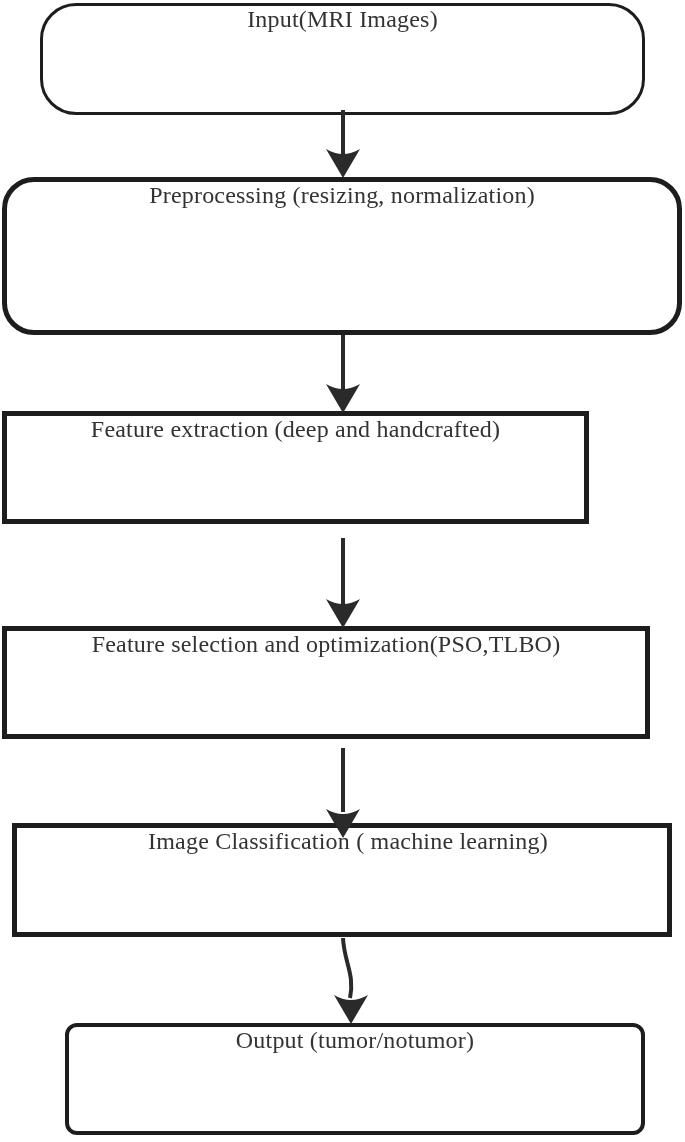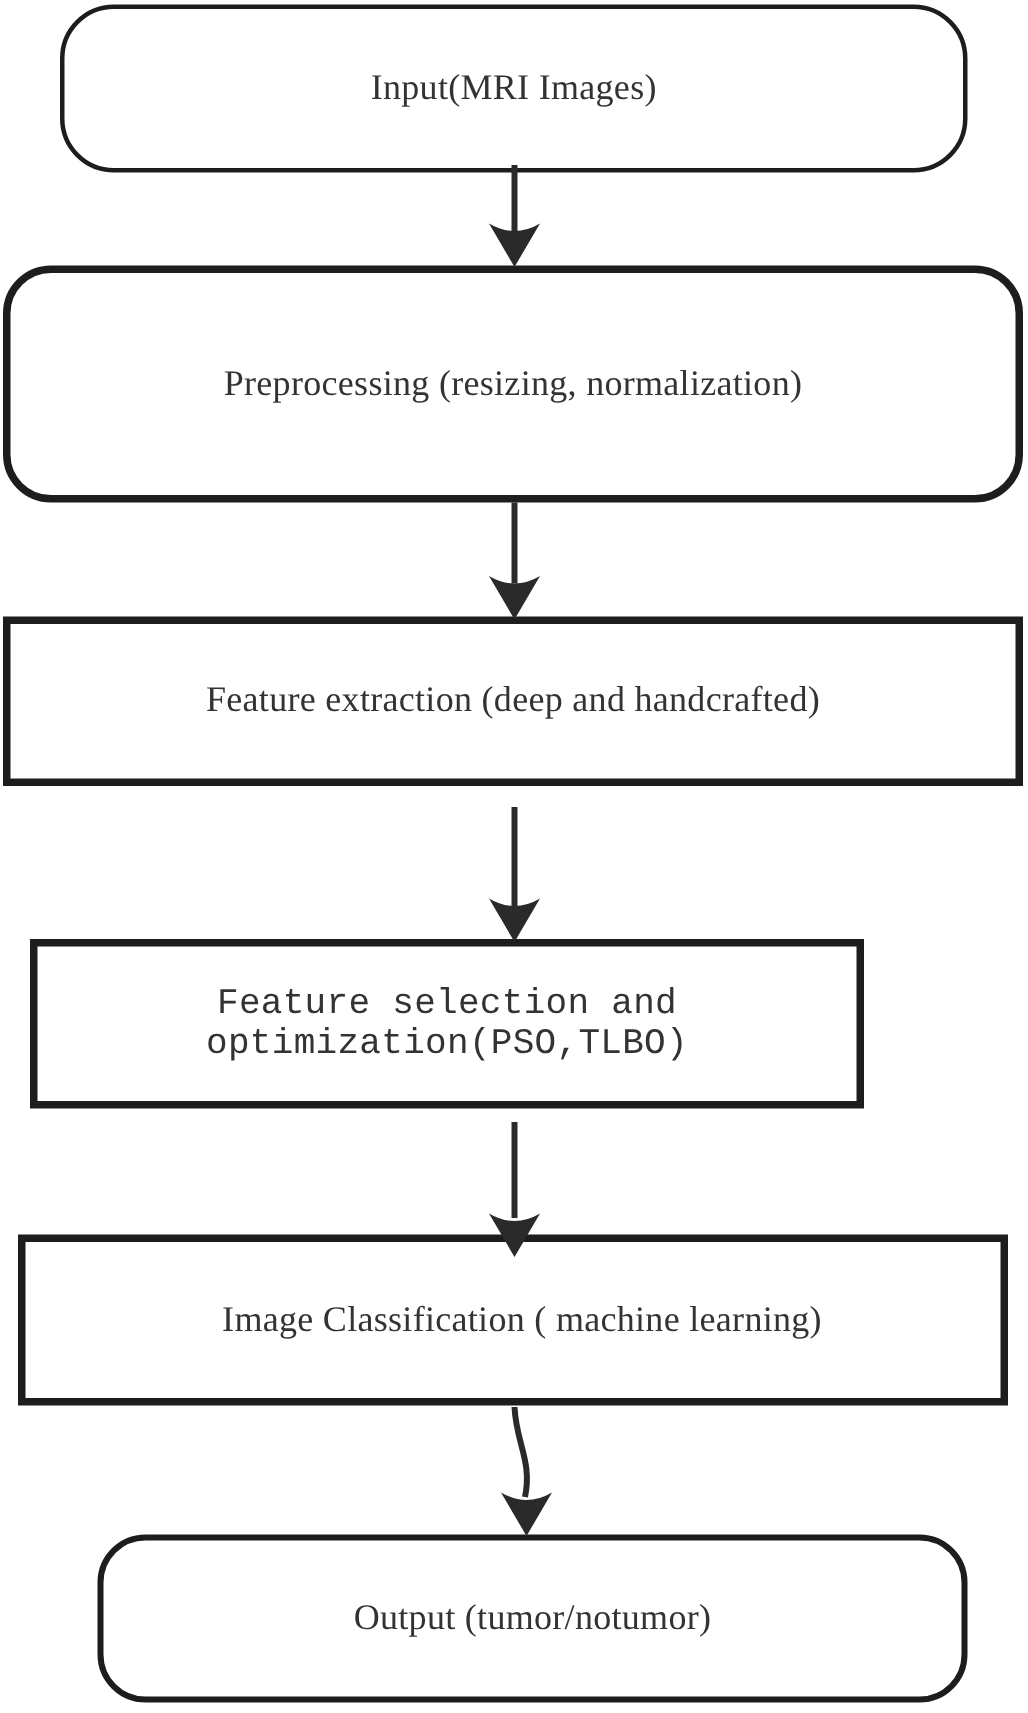--- a/index.html
+++ b/index.html
@@ -10,37 +10,36 @@
     font-family: "Liberation Serif", "DejaVu Serif", serif;
     overflow: hidden;
   }
   .node {
     position: absolute;
     box-sizing: border-box;
     background: var(--node-fill, #ffffff);
     border-style: solid;
     border-color: var(--node-border, #1d1d1d);
     display: flex;
-    align-items: center;
     justify-content: center;
     text-align: center;
     font-size: 24px;
     color: var(--text-color, #333333);
     z-index: 1;
     letter-spacing: 0.2px;
   }
   .terminator { border-width: 3.5px; border-radius: 36px; }
   .process    { border-width: 5px; }
 
   #node-input              { left: 40px;  top: 3px;    width: 605px; height: 112px; }
   #node-preprocessing      { left: 2px;   top: 177px;  width: 680px; height: 158px; border-radius: 32px; }
-  #node-feature-extraction { left: 2px;   top: 411px;  width: 680px; height: 113px; }
-  #node-feature-selection  { left: 20px;   top: 626px;  width: 556px; height: 113px; font-family: Liberation Mono, monospace; }
+  #node-feature-extraction { left: 2px;   top: 411px;  width: 587px; height: 113px; }
+  #node-feature-selection  { left: 2px;   top: 626px;  width: 648px; height: 113px; }
   #node-classification     { left: 12px;  top: 823px;  width: 660px; height: 114px; padding-left: 12px; }
-  #node-output             { left: 65px;  top: 1023px; width: 580px; height: 112px; border-width: 4px; border-radius: 32px; }
+  #node-output             { left: 65px;  top: 1023px; width: 580px; height: 112px; border-width: 4px; border-radius: 12px; }
 
   .arrow {
     position: absolute;
     left: 313px;
     width: 60px;
     z-index: 2;
     overflow: visible;
   }
   .arrow line, .arrow path.shaft {
     stroke: var(--arrow-color, #2a2a2a);

